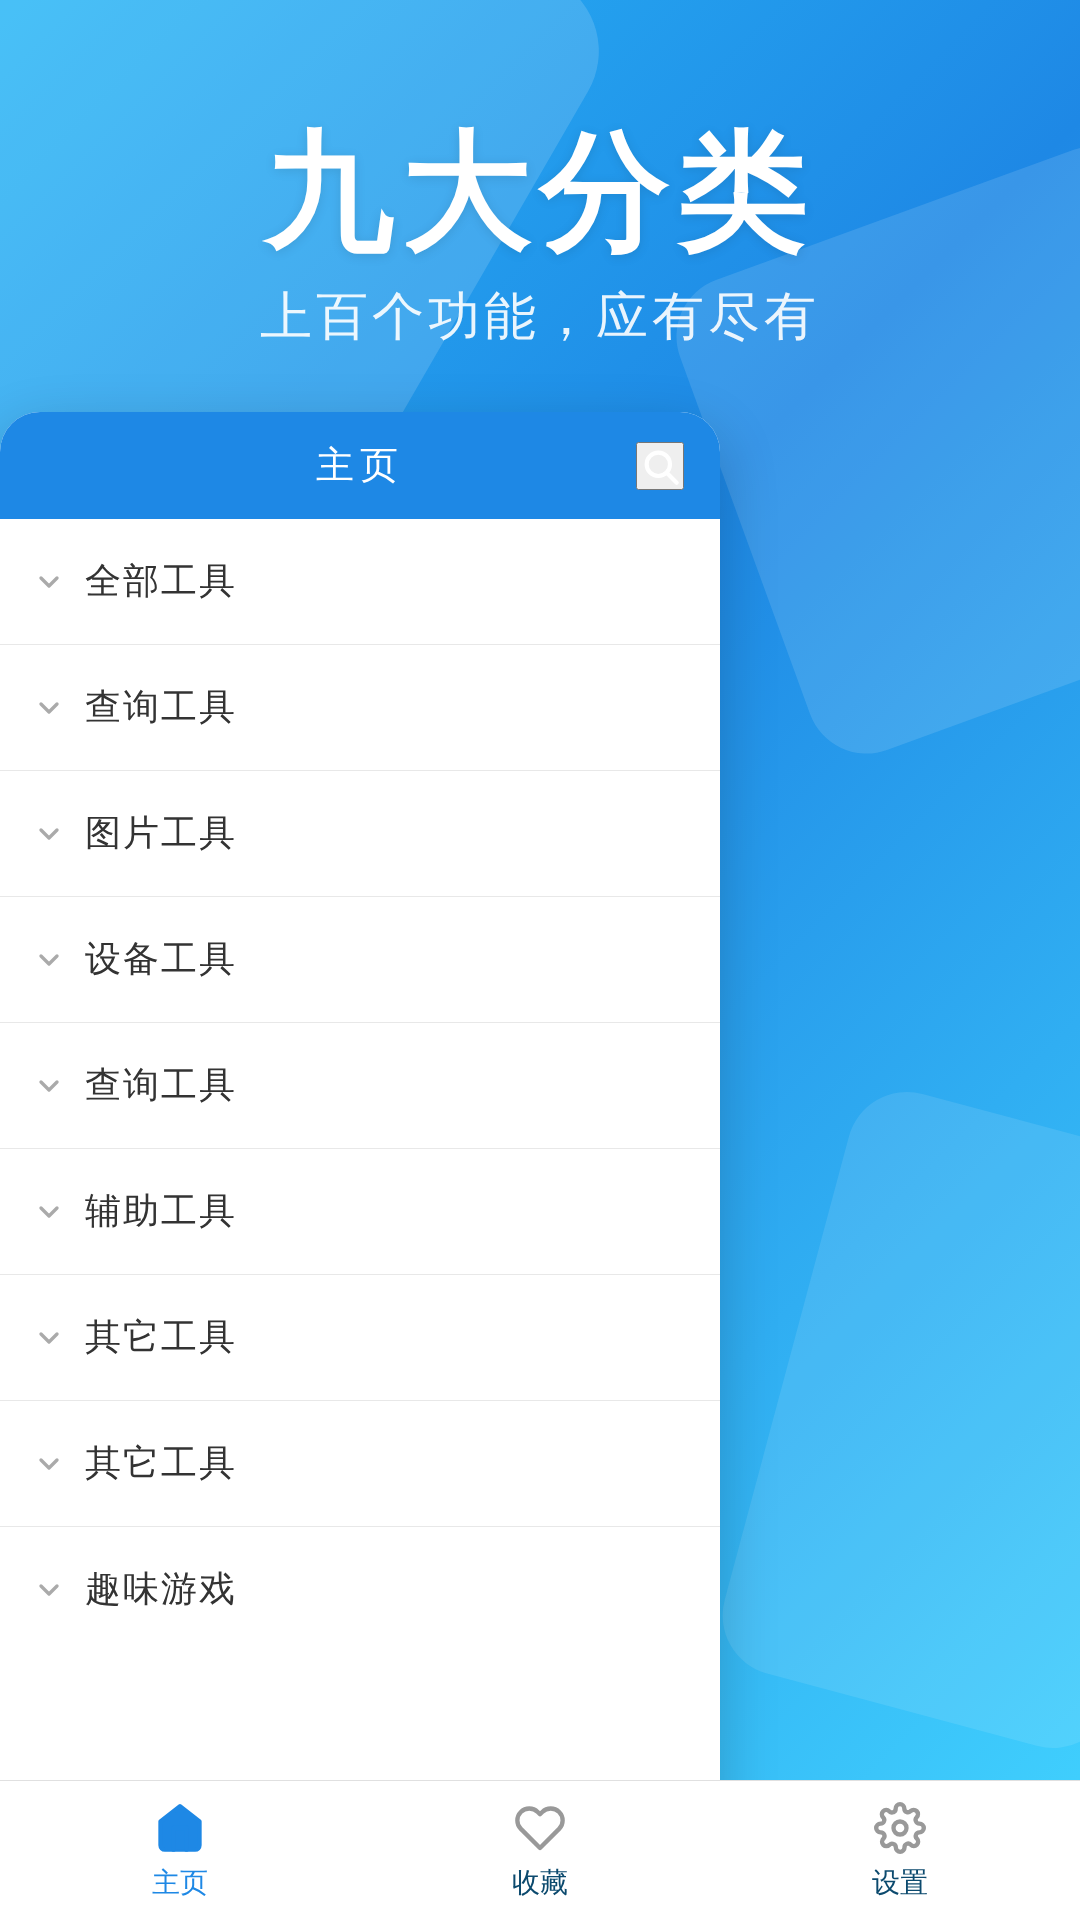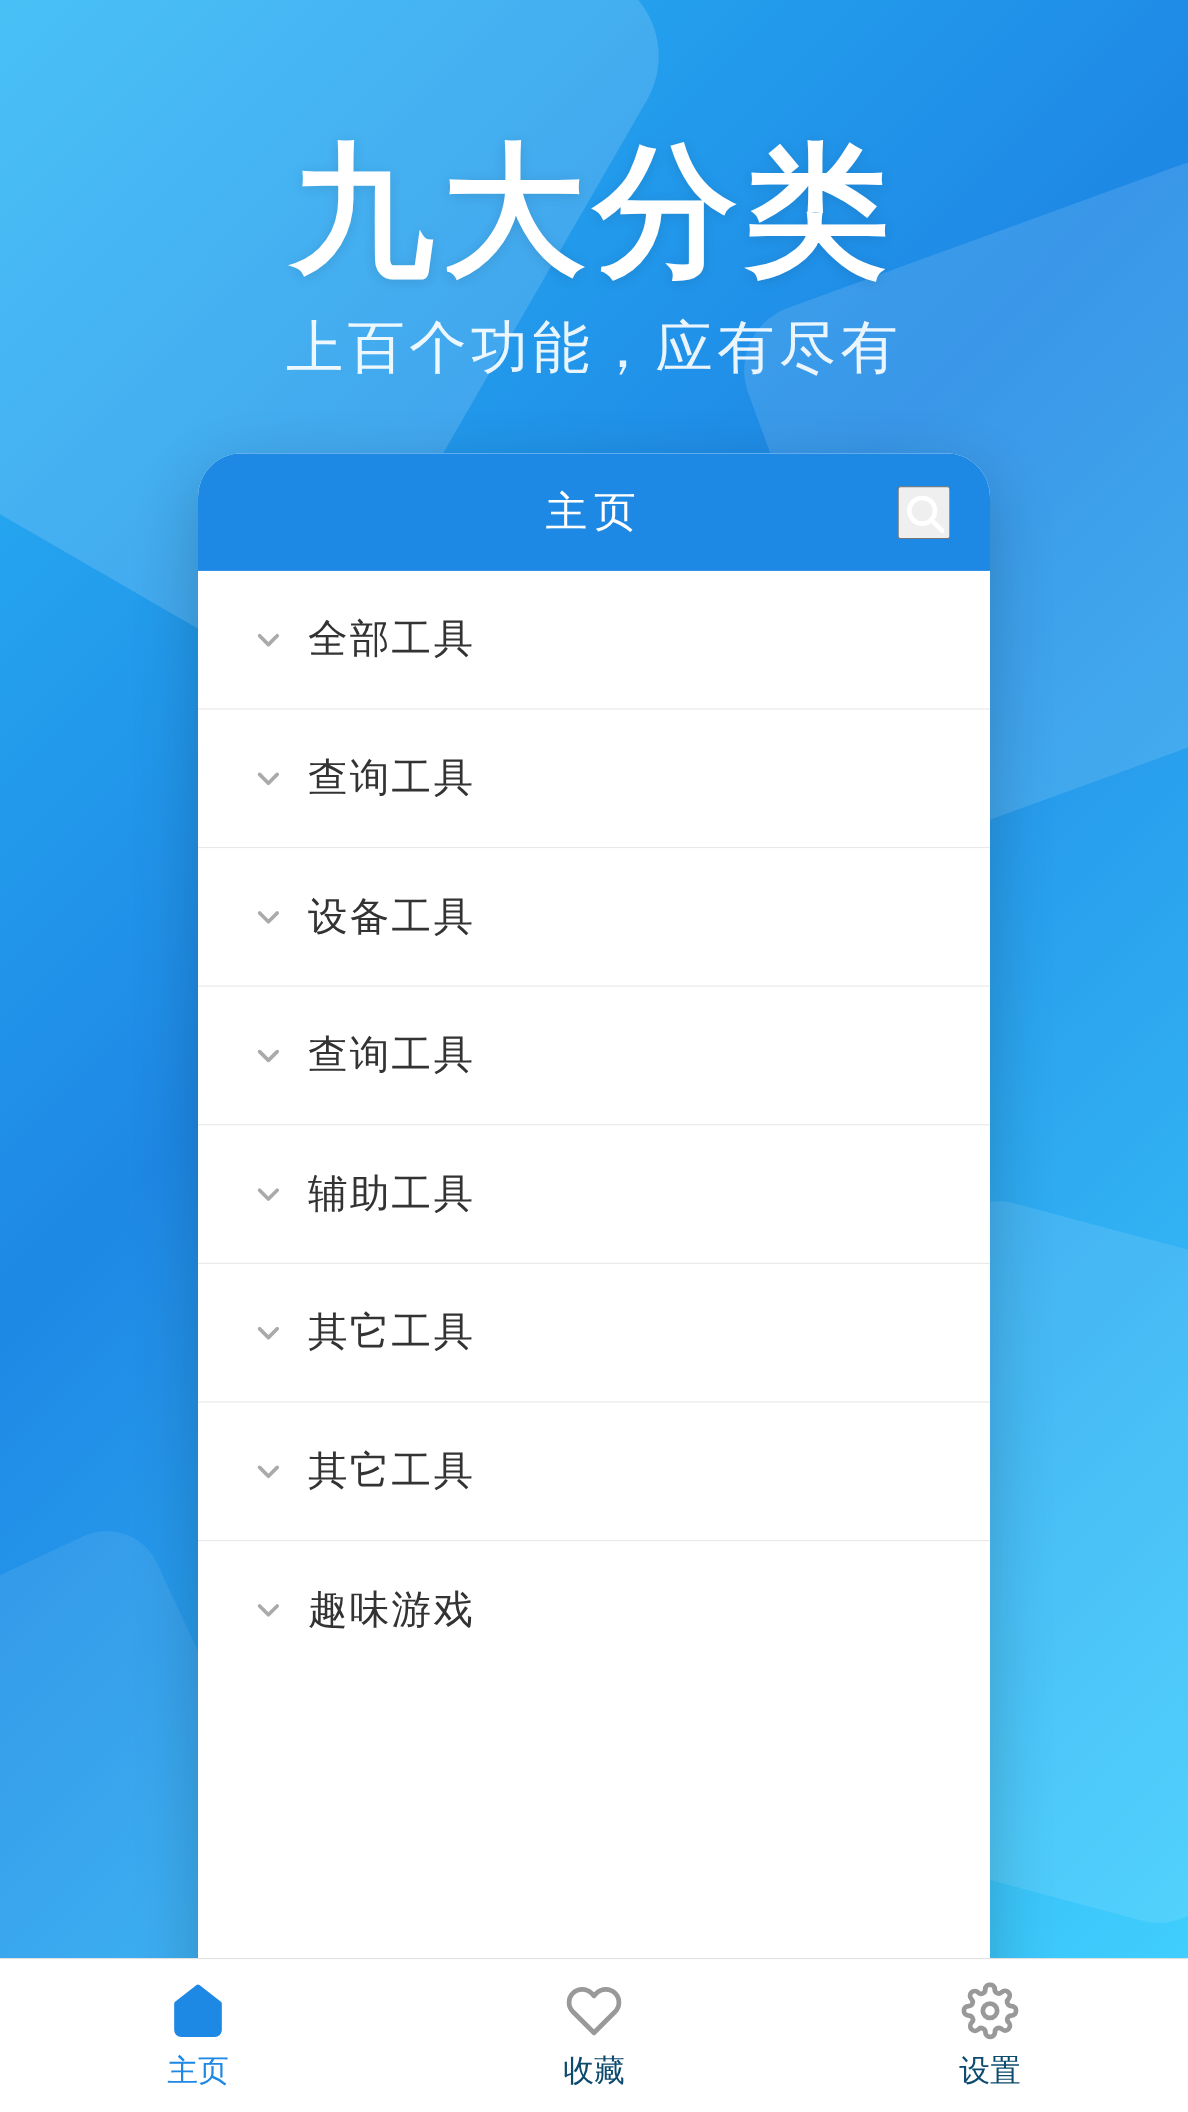--- a/index.html
+++ b/index.html
@@ -74,21 +74,20 @@
       z-index: 0;
     }
 
     .page-content {
       position: relative;
       z-index: 1;
       width: 100%;
       height: 100%;
       display: flex;
       flex-direction: column;
-      align-items: center;
       border-radius: 23px;
     }
 
     
     .header-area {
       width: 100%;
       display: flex;
       flex-direction: column;
       align-items: center;
       padding-top: 120px;
@@ -162,21 +161,21 @@
     
     .menu-list {
       flex: 1;
       padding: 0;
       overflow-y: auto;
     }
 
     .menu-item {
       display: flex;
       align-items: center;
-      padding: 38px 48px;
+      padding: 38px 33px;
       border-bottom: 1px solid #e8e8e8;
       cursor: pointer;
     }
 
     .menu-item:last-child {
       border-bottom: none;
     }
 
     .chevron-icon {
       width: 32px;
@@ -285,20 +284,26 @@
         <div class="menu-item">
       <svg class="chevron-icon" viewBox="0 0 24 24" fill="none" stroke="#aaa" stroke-width="2.5" stroke-linecap="round" stroke-linejoin="round">
         <polyline points="6 9 12 15 18 9"></polyline>
       </svg>
       <span class="menu-item-label">查询工具</span>
     </div>
         <div class="menu-item">
       <svg class="chevron-icon" viewBox="0 0 24 24" fill="none" stroke="#aaa" stroke-width="2.5" stroke-linecap="round" stroke-linejoin="round">
         <polyline points="6 9 12 15 18 9"></polyline>
       </svg>
+      <span class="menu-item-label">图片工具</span>
+    </div>
+        <div class="menu-item">
+      <svg class="chevron-icon" viewBox="0 0 24 24" fill="none" stroke="#aaa" stroke-width="2.5" stroke-linecap="round" stroke-linejoin="round">
+        <polyline points="6 9 12 15 18 9"></polyline>
+      </svg>
       <span class="menu-item-label">设备工具</span>
     </div>
         <div class="menu-item">
       <svg class="chevron-icon" viewBox="0 0 24 24" fill="none" stroke="#aaa" stroke-width="2.5" stroke-linecap="round" stroke-linejoin="round">
         <polyline points="6 9 12 15 18 9"></polyline>
       </svg>
       <span class="menu-item-label">查询工具</span>
     </div>
         <div class="menu-item">
       <svg class="chevron-icon" viewBox="0 0 24 24" fill="none" stroke="#aaa" stroke-width="2.5" stroke-linecap="round" stroke-linejoin="round">

